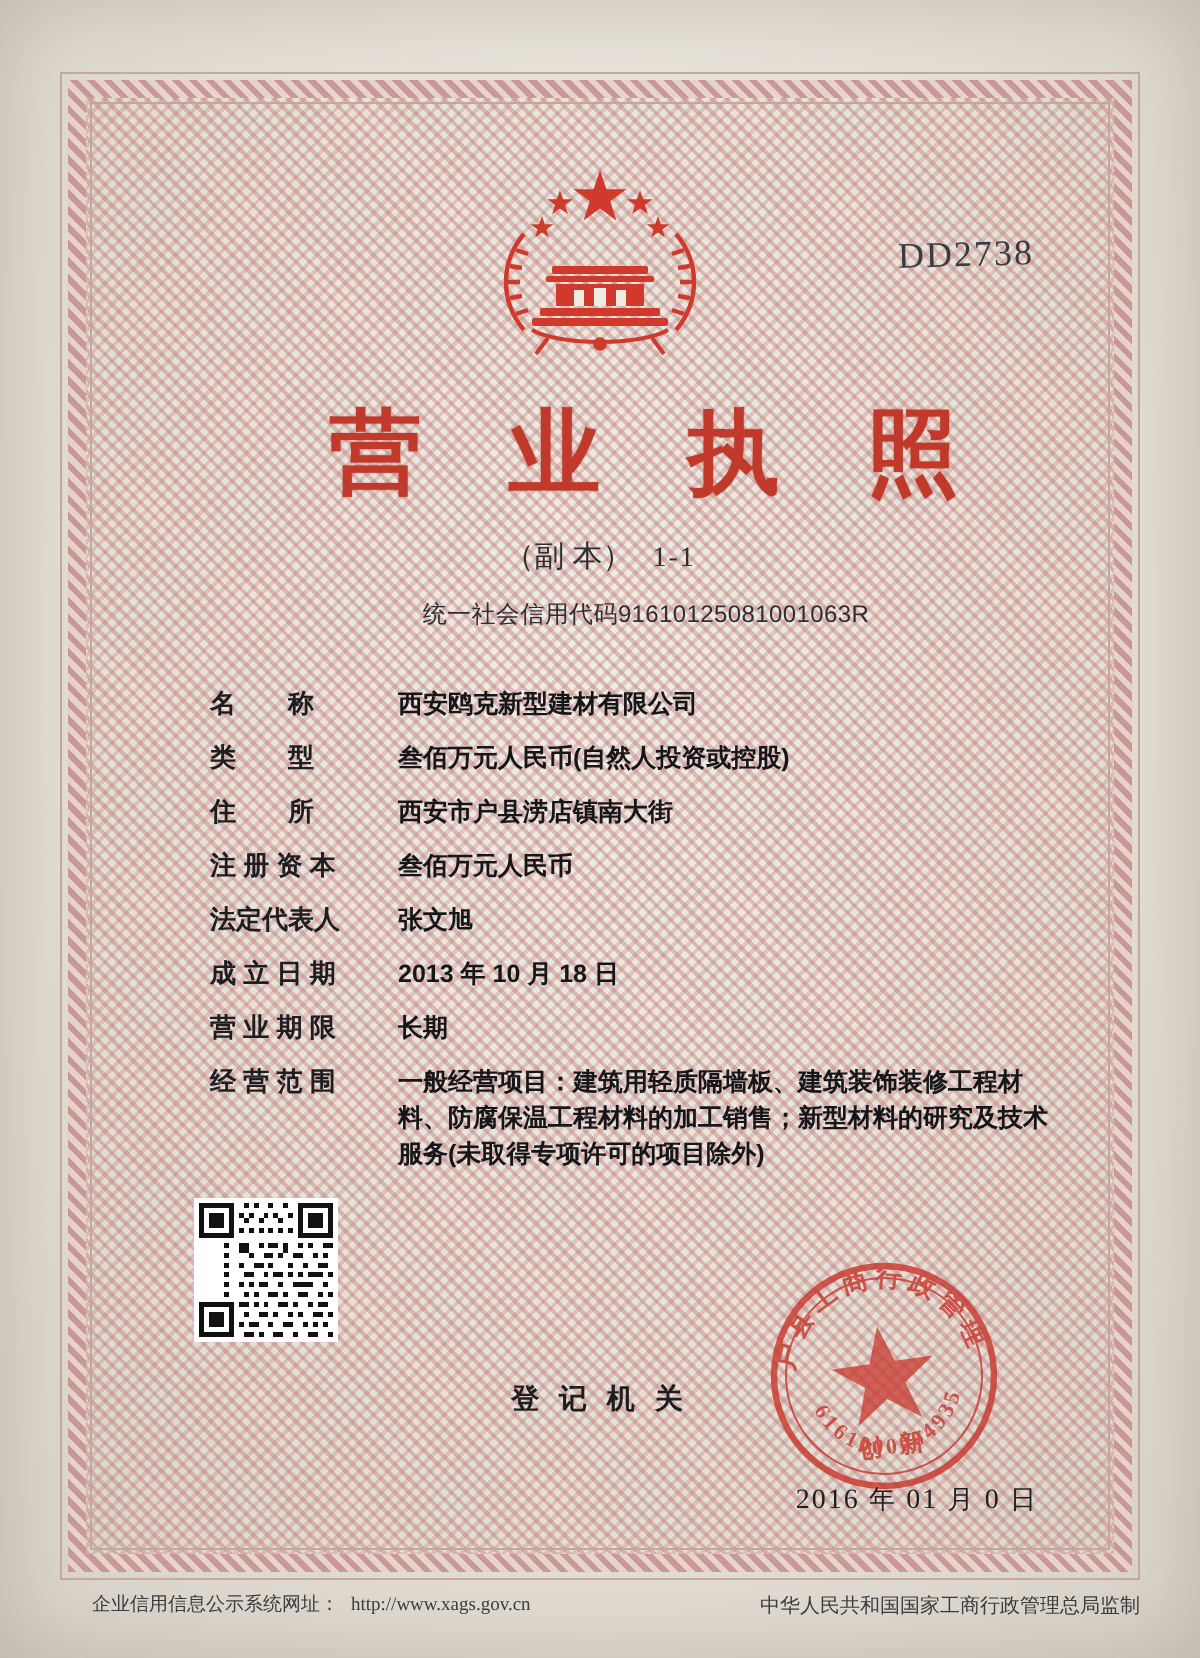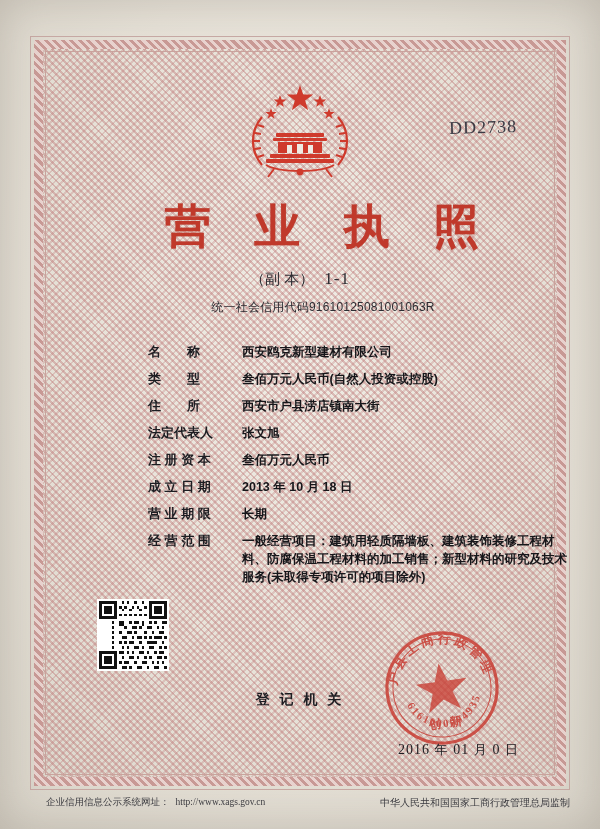--- a/index.html
+++ b/index.html
@@ -100,42 +100,41 @@
     position: absolute;
     top: 218px;
     left: 0;
     width: 510px;
     text-align: center;
     font-size: 15px;
     color: #2d2d33;
   }
   .copy-line .num {
     font-family: "Liberation Serif", serif;
-    font-size: 17px;
+    font-size: 14px;
     margin-left: 10px;
     letter-spacing: 1px;
   }
   .credit-code {
     position: absolute;
     top: 248px;
     left: 0;
     width: 556px;
     text-align: center;
     font-size: 12px;
     color: #2d2d33;
     letter-spacing: 0.2px;
   }
 
   
   .fields {
     position: absolute;
     top: 292px;
     left: 60px;
     width: 420px;
-    margin-left: 43px;
   }
   .row {
     display: flex;
     align-items: flex-start;
     margin-bottom: 9px;
   }
   .label {
     width: 92px;
     flex: 0 0 92px;
     font-size: 13px;
@@ -294,26 +293,26 @@
       </div>
       <div class="row">
         <div class="label">类　　型</div>
         <div class="value">叁佰万元人民币(自然人投资或控股)</div>
       </div>
       <div class="row">
         <div class="label">住　　所</div>
         <div class="value">西安市户县涝店镇南大街</div>
       </div>
       <div class="row">
+        <div class="label">注 册 资 本</div>
+        <div class="value">叁佰万元人民币</div>
+      </div>
+      <div class="row">
         <div class="label wide">法定代表人</div>
         <div class="value">张文旭</div>
-      </div>
-      <div class="row">
-        <div class="label">注 册 资 本</div>
-        <div class="value">叁佰万元人民币</div>
       </div>
       <div class="row">
         <div class="label">成 立 日 期</div>
         <div class="value digits">2013 年 10 月 18 日</div>
       </div>
       <div class="row">
         <div class="label">营 业 期 限</div>
         <div class="value">长期</div>
       </div>
       <div class="row">

